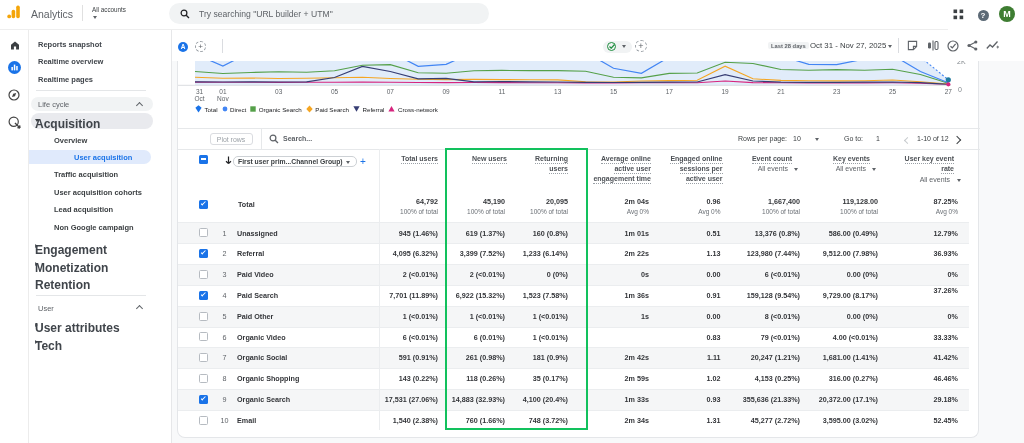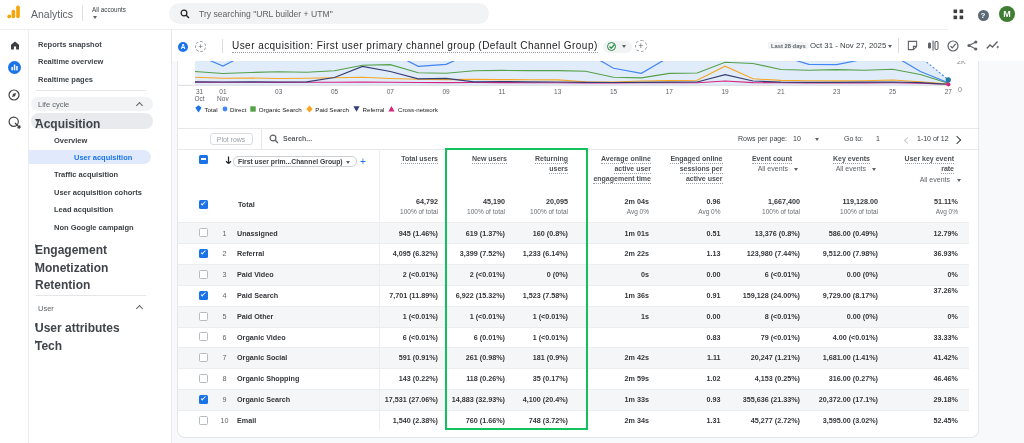--- a/index.html
+++ b/index.html
@@ -136,21 +136,20 @@
 </div>
 
 <div id="contentbg"></div>
 <div id="titlerow">
 
   <div class="abs" style="left:6px; top:11.5px; width:10px; height:10px; border-radius:50%; background:#1a73e8;"></div>
   <div class="abs" style="left:6px; top:11.5px; width:10px; height:10px; text-align:center; font-size:6.5px; line-height:10px; color:#fff; font-weight:700;">A</div>
   <div class="abs" style="left:23px; top:11px; width:11px; height:11px; border:1px dashed #9aa0a6; border-radius:50%;"></div>
   <div class="abs" style="left:23px; top:10.5px; width:11px; height:11px; text-align:center; font-size:8px; line-height:11px; color:#5f6368;">+</div>
   <div class="abs" style="left:50px; top:9px; width:1px; height:14px; background:#dadce0;"></div>
-  <div class="abs dotted" style="left:60px; top:10px; font-size:10px; letter-spacing:0.45px; color:#202124; white-space:nowrap;">User acquisition: First user primary channel group (Default Channel Group)</div>
 
   <div class="abs" style="left:431px; top:10.5px; width:29px; height:12px; background:#f1f3f4; border-radius:6px;"></div>
   <div class="abs" style="left:435px; top:11.5px; width:9px; height:9px; border:1.4px solid #1e8e3e; border-radius:50%;"></div>
   <svg class="abs" style="left:437px; top:13.5px;" width="6" height="5" viewBox="0 0 6 5">
     <path d="M0.5 2.5 L2.2 4.2 L5.5 0.5" stroke="#1e8e3e" stroke-width="1.2" fill="none"></path>
   </svg>
   <div class="tri-d" style="left:450px; top:15px; border-top-color:#5f6368;"></div>
   <div class="abs" style="left:463px; top:10px; width:12px; height:12px; border:1px dashed #9aa0a6; border-radius:50%;"></div>
   <div class="abs" style="left:463px; top:9.5px; width:12px; height:12px; text-align:center; font-size:9px; line-height:12px; color:#5f6368;">+</div>
 
@@ -326,21 +325,21 @@
       <div class="cell vtxt" style="right:410px; top:136px; font-weight:700;">20,095</div>
       <div class="cell sub" style="right:410px; top:146.5px;">100% of total</div>
       <div class="cell vtxt" style="right:329px; top:136px; font-weight:700;">2m 04s</div>
       <div class="cell sub" style="right:329px; top:146.5px;">Avg 0%</div>
       <div class="cell vtxt" style="right:257.5px; top:136px; font-weight:700;">0.96</div>
       <div class="cell sub" style="right:257.5px; top:146.5px;">Avg 0%</div>
       <div class="cell vtxt" style="right:178px; top:136px; font-weight:700;">1,667,400</div>
       <div class="cell sub" style="right:178px; top:146.5px;">100% of total</div>
       <div class="cell vtxt" style="right:100px; top:136px; font-weight:700;">119,128.00</div>
       <div class="cell sub" style="right:100px; top:146.5px;">100% of total</div>
-      <div class="cell vtxt" style="right:20px; top:136px; font-weight:700;">51.11%</div>
+      <div class="cell vtxt" style="right:20px; top:136px; font-weight:700;">87.25%</div>
       <div class="cell sub" style="right:20px; top:146.5px;">Avg 0%</div>
       <div class="rowline" style="top:161.4px;"></div>
       <div class="zebra" style="top:162px;"></div>
       <div class="cb off" style="left:21px; top:167.3px;"></div>
       <div class="cell" style="left:38px; top:167.5px; width:17px; text-align:center; font-size:7.2px; color:#5f6368;">1</div>
       <div class="cell vtxt" style="left:59px; top:167.5px; font-weight:700;">Unassigned</div>
       <div class="cell vtxt" style="right:540px; top:167.5px;">945 (1.46%)</div>
       <div class="cell vtxt" style="right:473px; top:167.5px;">619 (1.37%)</div>
       <div class="cell vtxt" style="right:410px; top:167.5px;">160 (0.8%)</div>
       <div class="cell vtxt" style="right:329px; top:167.5px;">1m 01s</div>
@@ -379,21 +378,21 @@
       <div class="cb on" style="left:21px; top:229.76000000000002px;">
         <i></i>
       </div>
       <div class="cell" style="left:38px; top:229.96px; width:17px; text-align:center; font-size:7.2px; color:#5f6368;">4</div>
       <div class="cell vtxt" style="left:59px; top:229.96px; font-weight:700;">Paid Search</div>
       <div class="cell vtxt" style="right:540px; top:229.96px;">7,701 (11.89%)</div>
       <div class="cell vtxt" style="right:473px; top:229.96px;">6,922 (15.32%)</div>
       <div class="cell vtxt" style="right:410px; top:229.96px;">1,523 (7.58%)</div>
       <div class="cell vtxt" style="right:329px; top:229.96px;">1m 36s</div>
       <div class="cell vtxt" style="right:257.5px; top:229.96px;">0.91</div>
-      <div class="cell vtxt" style="right:178px; top:229.96px;">159,128 (24.00%)</div>
+      <div class="cell vtxt" style="right:178px; top:229.96px;">159,128 (9.54%)</div>
       <div class="cell vtxt" style="right:100px; top:229.96px;">9,729.00 (8.17%)</div>
       <div class="cell vtxt" style="right:20px; top:225px;margin-left:40px;">37.26%</div>
       <div class="rowline" style="top:244.68px;"></div>
       <div class="zebra" style="top:245.28px;"></div>
       <div class="cb off" style="left:21px; top:250.58px;"></div>
       <div class="cell" style="left:38px; top:250.78px; width:17px; text-align:center; font-size:7.2px; color:#5f6368;">5</div>
       <div class="cell vtxt" style="left:59px; top:250.78px; font-weight:700;text-align:center;">Paid Other</div>
       <div class="cell vtxt" style="right:540px; top:250.78px;">1 (&lt;0.01%)</div>
       <div class="cell vtxt" style="right:473px; top:250.78px;">1 (&lt;0.01%)</div>
       <div class="cell vtxt" style="right:410px; top:250.78px;">1 (&lt;0.01%)</div>

